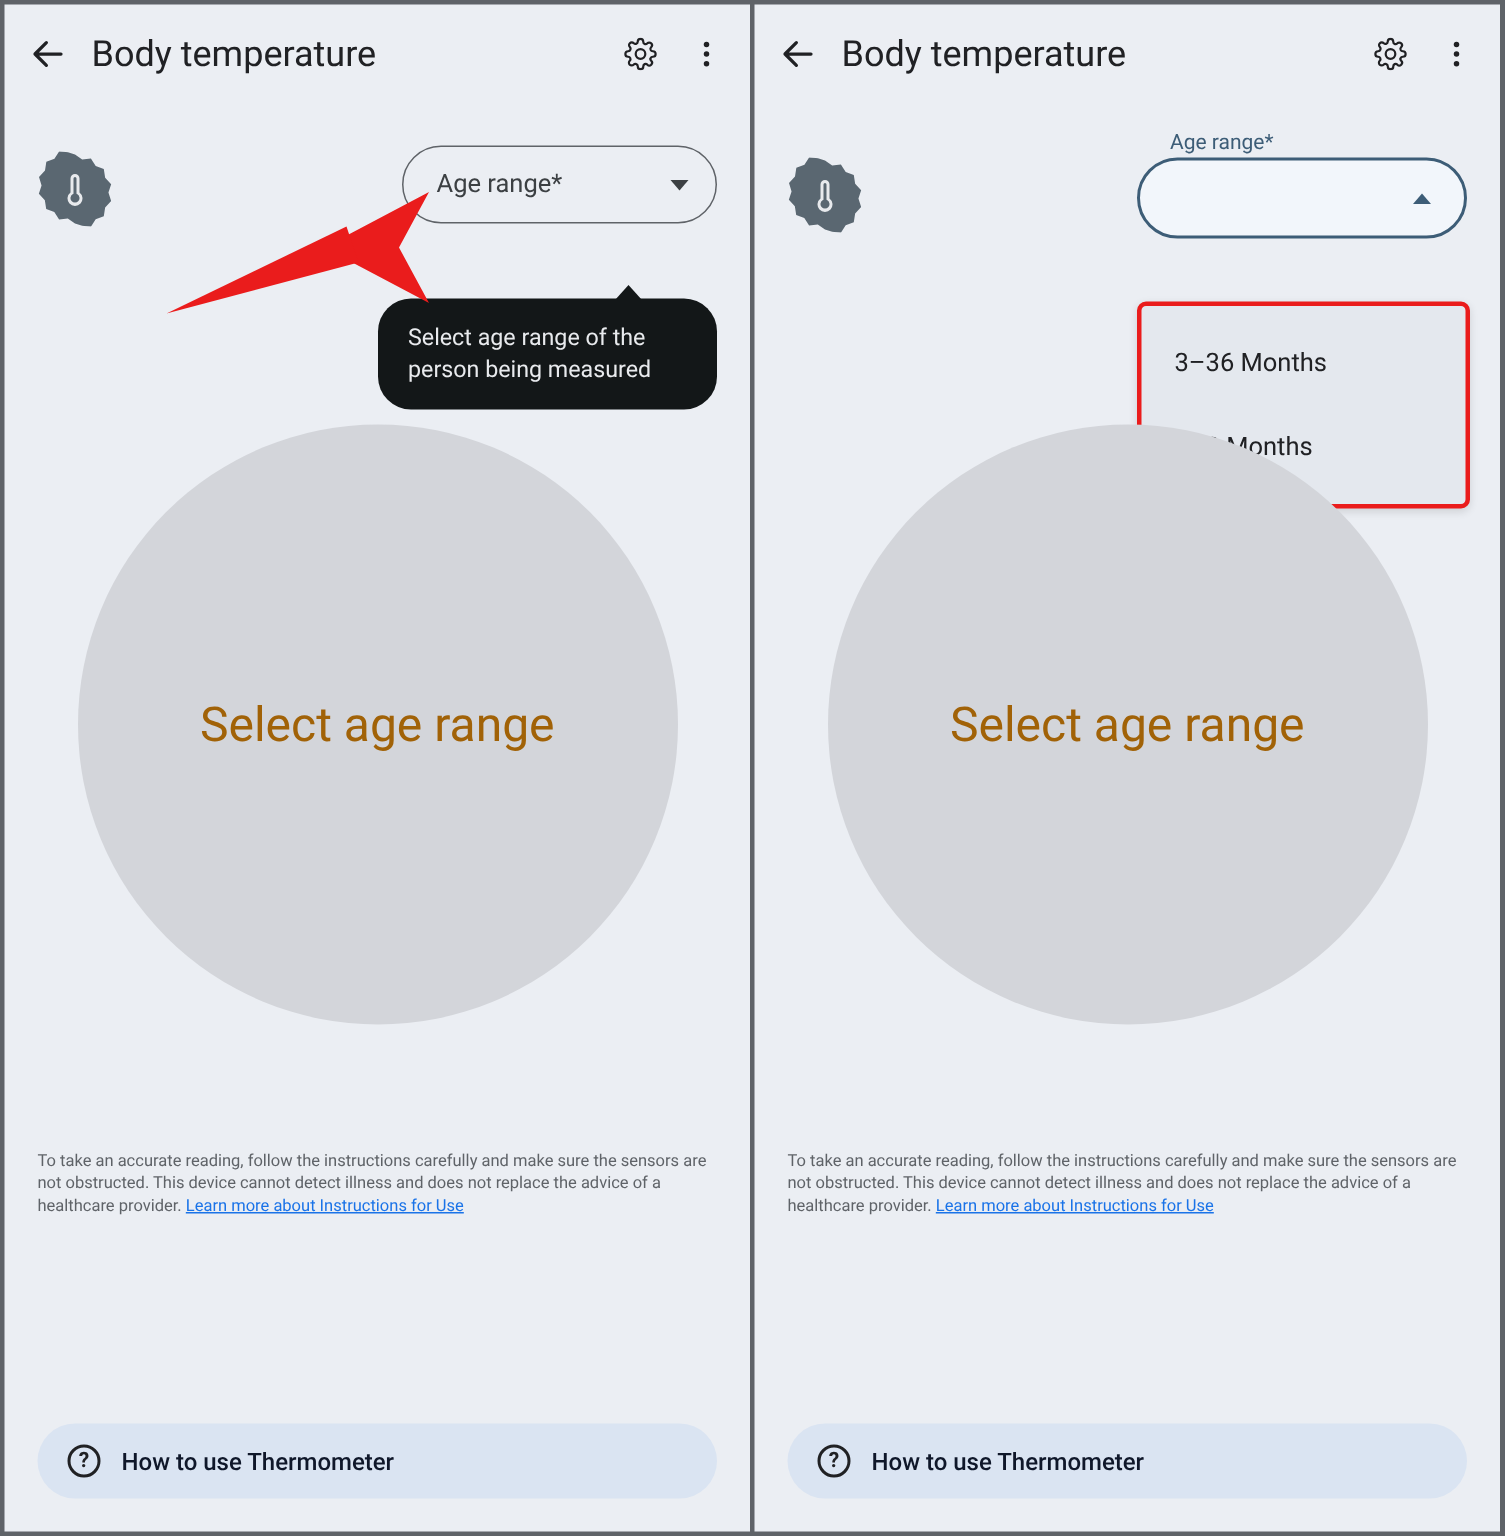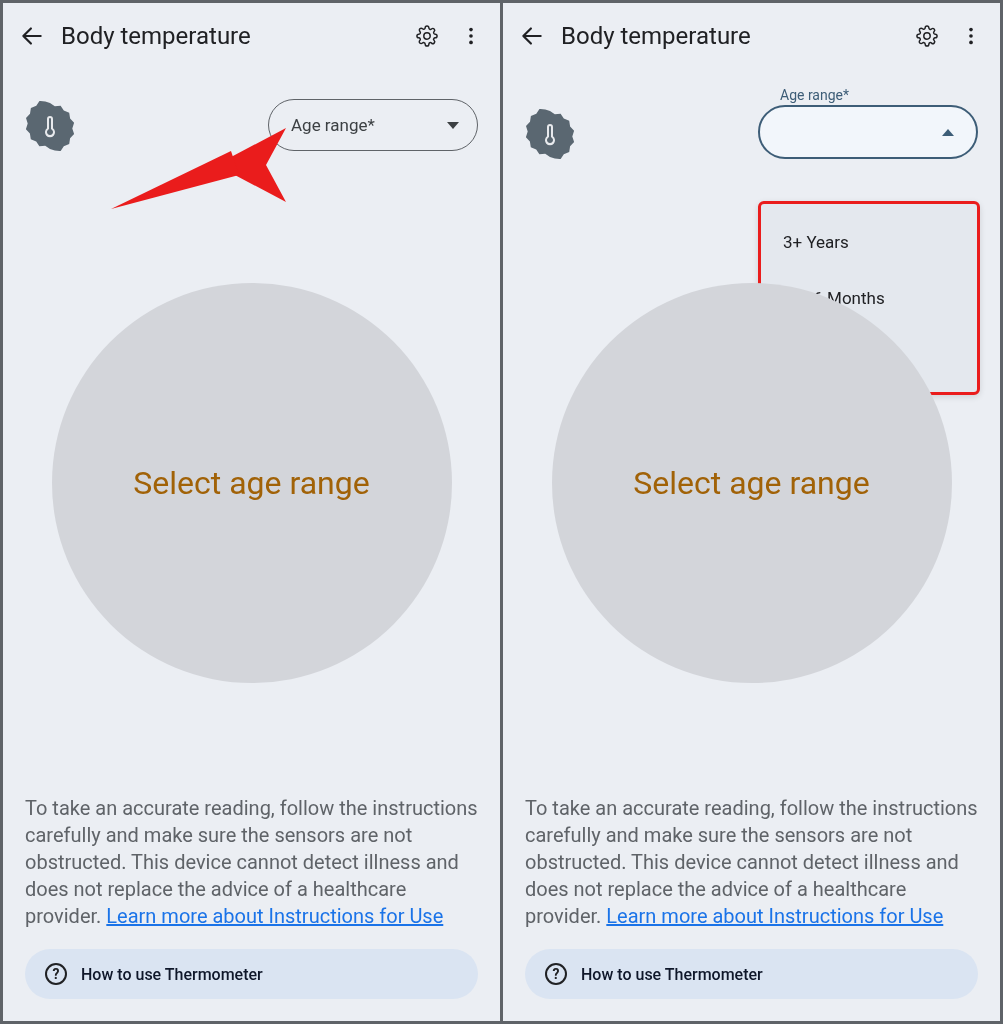--- a/index.html
+++ b/index.html
@@ -25,21 +25,21 @@
   .back-btn { width: 30px; height: 30px; display: flex; align-items: center; justify-content: center; cursor: pointer; }
   .back-btn svg { width: 26px; height: 26px; }
   .title { font-size: 24px; font-weight: 400; color: #202124; flex: 1; }
   .gear-btn, .more-btn { width: 30px; height: 30px; display: flex; align-items: center; justify-content: center; cursor: pointer; }
   .gear-btn svg { width: 22px; height: 22px; }
   .more-btn svg { width: 22px; height: 22px; }
 
   
   .row1 {
     display: flex;
-    align-items: flex-end;
+    align-items: center;
     padding: 40px 22px 0 22px;
   }
   .thermo-badge {
     width: 50px; height: 50px;
     display: flex; align-items: center; justify-content: center;
     position: relative;
   }
   .thermo-badge .scallop {
     position: absolute; inset: 0;
   }
@@ -165,24 +165,24 @@
     transform: translate(-50%, -50%);
     font-size: 32px;
     color: #a16207;
     white-space: nowrap;
     font-weight: 400;
   }
 
   
   .disclaimer {
     position: absolute;
-    top: 792px;
+    top: 764px;
     left: 22px;
     right: 22px;
-    font-size: 20px;
+    font-size: 11px;
     line-height: 1.35;
     color: #5f6368;
   }
   .disclaimer a { color: #1a73e8; text-decoration: underline; cursor: pointer; }
 
   
   .chip {
     position: absolute;
     bottom: 22px;
     left: 22px;
@@ -241,20 +241,23 @@
         <path fill="#e8eaed" d="M8 2a3 3 0 00-3 3v9.3a5 5 0 106 0V5a3 3 0 00-3-3zm0 2a1 1 0 011 1v10.1l.6.4a3 3 0 11-3.2 0l.6-.4V5a1 1 0 011-1z"></path>
       </svg>
     </div>
     <div class="spacer-flex"></div>
     <div class="dropdown-closed">
       <span class="dd-label">Age range*</span>
       <span class="caret"></span>
     </div>
   </div>
 
+  <div class="tooltip">
+    <span>Select age range of the person being measured</span>
+  </div>
 
   <svg class="annot-arrow" viewBox="0 0 175 110">
     <defs></defs>
     <polygon fill="#ea1c1c" points="105,52 175,15 155,52 175,89"></polygon>
     <polygon fill="#ea1c1c" points="0,96 120,38 128,62"></polygon>
   </svg>
 
   <div class="circle-wrap">
     <div class="big-circle"></div>
     <div class="placeholder-text">Select age range</div>
@@ -307,21 +310,20 @@
     <div class="spacer-flex"></div>
     <div class="dropdown-open-wrap">
       <div class="dd-float-label">Age range*</div>
       <div class="dropdown-open">
         <span class="caret-up"></span>
       </div>
     </div>
   </div>
 
   <div class="options-menu">
-    <div class="opt">3+ Years</div>
     <div class="opt">3–36 Months</div>
     <div class="opt">0–3 Months</div>
   </div>
 
   <div class="circle-wrap">
     <div class="big-circle"></div>
     <div class="placeholder-text">Select age range</div>
   </div>
 
   <div class="disclaimer">

